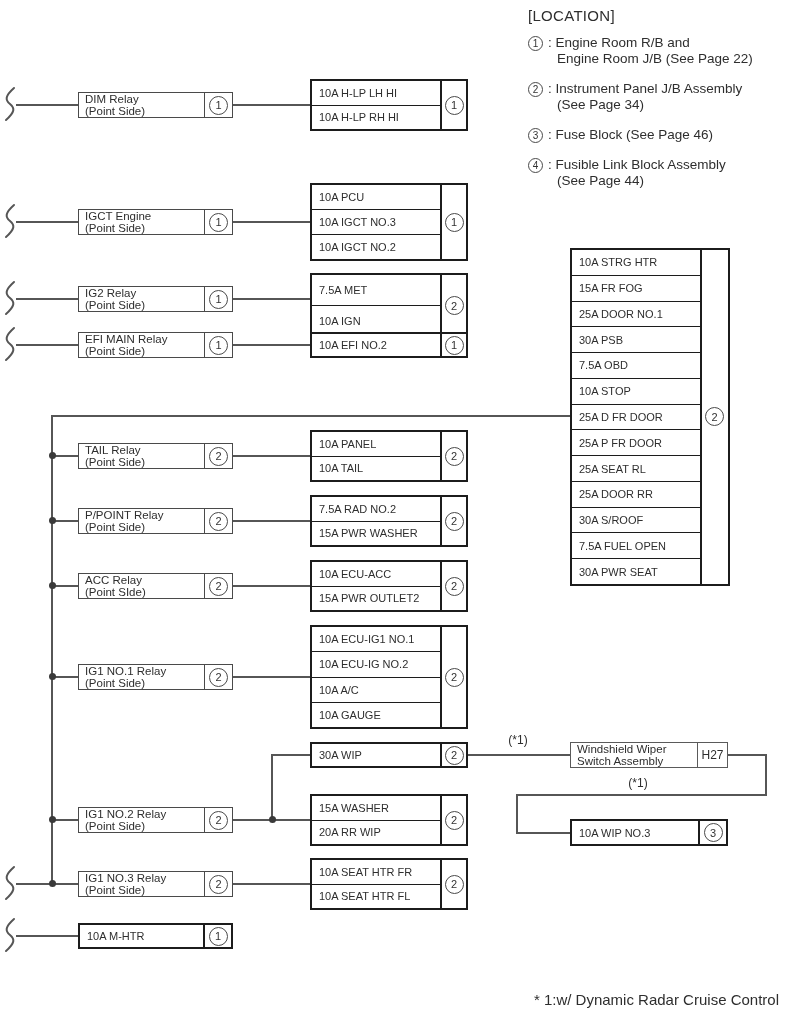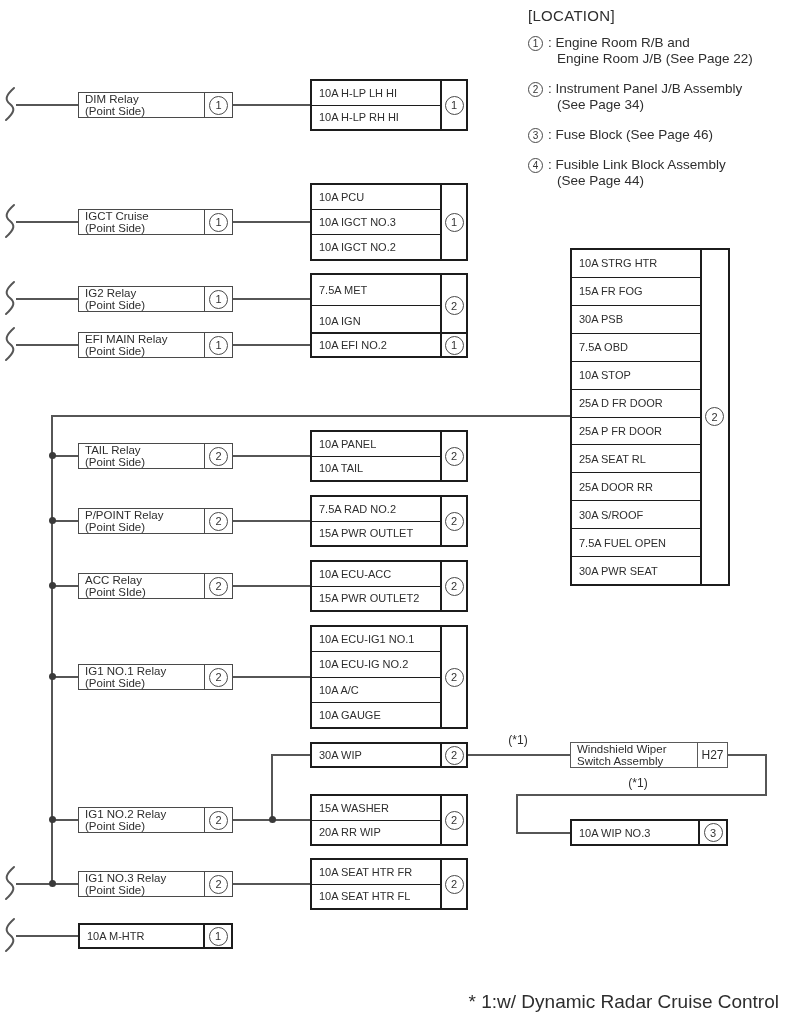--- a/index.html
+++ b/index.html
@@ -45,21 +45,21 @@
 
   
   .legend { position: absolute; left: 497px; top: 7px; width: 292px; margin-left: 31px; }
   .legend-title { font-size: 15px; letter-spacing: 0.3px; margin-bottom: 11px; }
   .legend-item { display: flex; gap: 5px; margin-bottom: 14px; }
   .lcirc { width: 15px; height: 15px; font-size: 10px; margin-top: 1px; }
   .ltext { font-size: 13.5px; line-height: 16px; }
   .ltext .cont { padding-left: 9px; }
 
   .notemark { position: absolute; width: 56px; text-align: center; font-size: 12px; }
-  .footnote { position: absolute; right: 10px; top: 991px; font-size: 19px; }
+  .footnote { position: absolute; right: 10px; top: 991px; font-size: 15px; }
   .squig { position: absolute; }
 </style>
 </head>
 <body>
 
 <div class="canvas">
 
   <div class="legend">
     <div class="legend-title">[LOCATION]</div>
     <div class="legend-item">
@@ -158,21 +158,21 @@
     <div class="rlabel">
         <span>DIM Relay</span>
         <span>(Point Side)</span>
       </div>
     <div class="rlocol">
         <span class="circ">1</span>
       </div>
   </div>
   <div class="relaybox" style="left:78px;top:209px">
     <div class="rlabel">
-        <span>IGCT Cruise</span>
+        <span>IGCT Engine</span>
         <span>(Point Side)</span>
       </div>
     <div class="rlocol">
         <span class="circ">1</span>
       </div>
   </div>
   <div class="relaybox" style="left:78px;top:286px">
     <div class="rlabel">
         <span>IG2 Relay</span>
         <span>(Point Side)</span>
@@ -295,21 +295,21 @@
       <div class="row">10A PANEL</div>
       <div class="row">10A TAIL</div>
     </div>
     <div class="locol">
         <span class="circ">2</span>
       </div>
   </div>
   <div class="fusebox" style="left:310px;top:495px;height:52px">
     <div class="rows">
       <div class="row">7.5A RAD NO.2</div>
-      <div class="row">15A PWR OUTLET</div>
+      <div class="row">15A PWR WASHER</div>
     </div>
     <div class="locol">
         <span class="circ">2</span>
       </div>
   </div>
   <div class="fusebox" style="left:310px;top:560px;height:52px">
     <div class="rows">
       <div class="row">10A ECU-ACC</div>
       <div class="row">15A PWR OUTLET2</div>
     </div>
@@ -352,20 +352,21 @@
     </div>
     <div class="locol">
         <span class="circ">2</span>
       </div>
   </div>
 
   <div class="fusebox" style="left:570px;top:248px;width:160px;height:338px">
     <div class="rows">
       <div class="row">10A STRG HTR</div>
       <div class="row">15A FR FOG</div>
+      <div class="row">25A DOOR NO.1</div>
       <div class="row">30A PSB</div>
       <div class="row">7.5A OBD</div>
       <div class="row">10A STOP</div>
       <div class="row">25A D FR DOOR</div>
       <div class="row">25A P FR DOOR</div>
       <div class="row">25A SEAT RL</div>
       <div class="row">25A DOOR RR</div>
       <div class="row">30A S/ROOF</div>
       <div class="row">7.5A FUEL OPEN</div>
       <div class="row">30A PWR SEAT</div>

